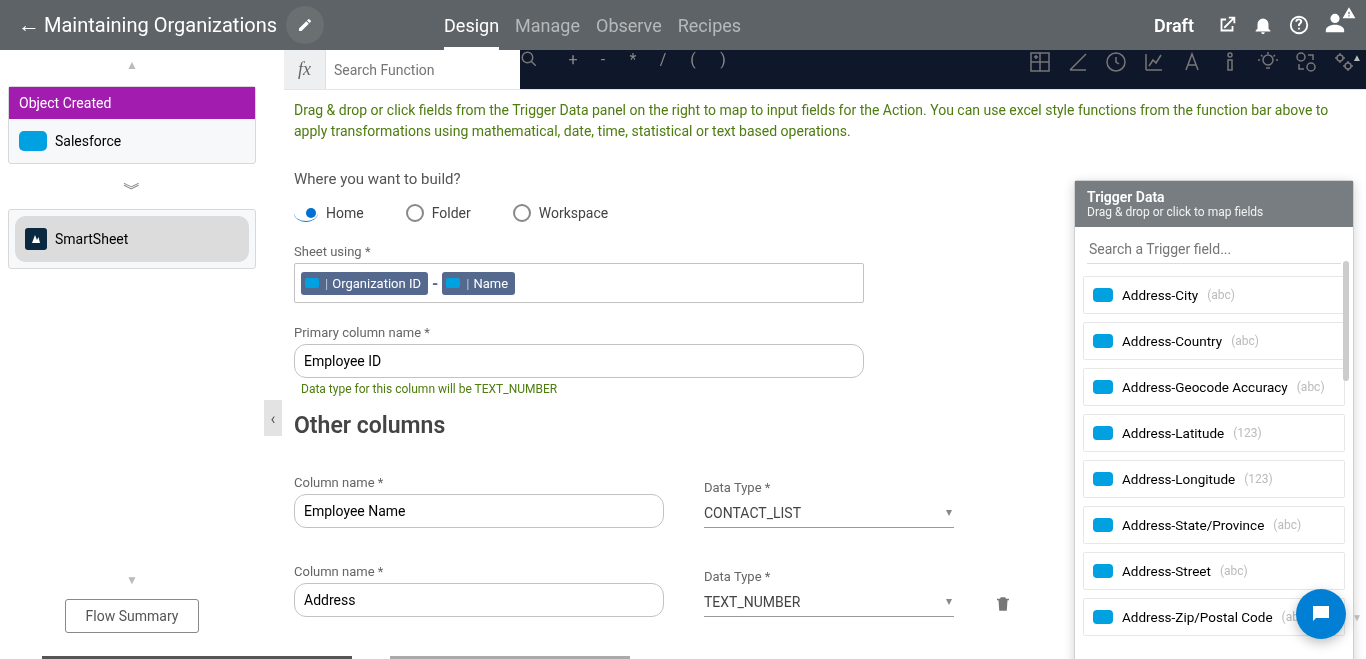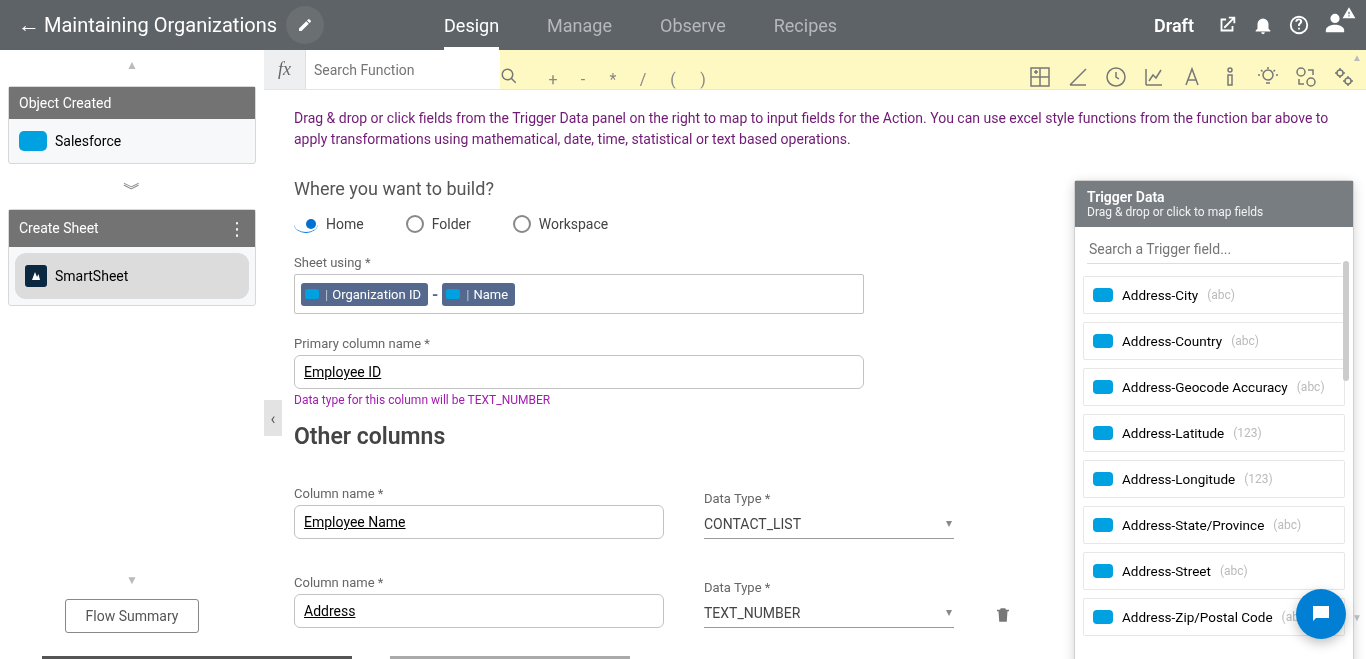--- a/index.html
+++ b/index.html
@@ -2,72 +2,72 @@
 <html><head>
   <meta charset="utf-8">
   <style>
     * { margin: 0; padding: 0; box-sizing: border-box; font-family: -apple-system, BlinkMacSystemFont, "Segoe UI", Roboto, Arial, sans-serif; }
     body { background: #fff; width: 1366px; height: 659px; overflow: hidden; position: relative; }
     
     .topbar { height: 50px; background: #5e6367; display: flex; align-items: center; color: #fff; padding: 0 0 0 18px; }
     .back-arrow { width: 20px; font-size: 22px; cursor: pointer; }
     .title { font-size: 20px; font-weight: 400; margin-left: 6px; }
     .edit-circle { width: 38px; height: 38px; background: rgba(255,255,255,0.08); border-radius: 50%; display:flex; align-items:center; justify-content:center; margin-left:9px; cursor:pointer;}
-    .tabs { display: flex; margin-left: 120px; gap: 48px; height: 100%; align-items:center;}
+    .tabs { display: flex; margin-left: 120px; gap: 16px; height: 100%; align-items:center;}
     .tab { font-size: 18px; color: #b6b9bb; cursor:pointer; position:relative; height:100%; display:flex; align-items:center;}
     .tab.active { color: #fff; }
     .tab.active::after { content:""; position:absolute; bottom:0; left:0; right:0; height:3px; background:#fff;}
     .right-header { margin-left:auto; display:flex; align-items:center; gap:14px; padding-right:20px;}
     .status { font-size:18px; font-weight:600; margin-right:8px;}
     .hicon { width:22px; height:22px; fill:#fff; cursor:pointer;}
     .avatar-wrap { position:relative;}
 
     .body-area { display:flex; height: calc(100% - 50px); }
     
     .sidebar { width: 264px; flex-shrink:0; padding:36px 8px 8px 8px; display:flex; flex-direction:column; position:relative;}
     .scroll-arrow-top { position:absolute; top:8px; left:50%; transform:translateX(-50%); color:#bbb; font-size:12px;}
     .scroll-arrow-bot { position:absolute; bottom:72px; left:50%; transform:translateX(-50%); color:#bbb; font-size:12px;}
     .panel { border:1px solid #d8d8d8; border-radius:3px; margin-bottom:14px; background:#f7f8f9;}
-    .panel-h { background:#737373; color:#fff; padding:8px 10px; font-size:14px; display:flex; align-items:center; justify-content:space-between;}
+    .panel-h { background:#a21caf; color:#fff; padding:8px 10px; font-size:14px; display:flex; align-items:center; justify-content:space-between;}
     .panel-b { padding:12px 10px; display:flex; align-items:center; gap:8px; font-size:14px;}
     .panel-b.selected { background:#dcdcdc; margin:6px; border-radius:11px;}
     .sf-icon { width:28px; height:20px; background:#00a1e0; border-radius:5px; position:relative;}
     .sf-icon::before,.sf-icon::after{content:"";position:absolute;background:#00a1e0;border-radius:50%;}
     .ss-icon { width:22px; height:22px; background:#0b2841; border-radius:3px; display:flex;align-items:center;justify-content:center;}
     .dbl-chev { text-align:center; color:#888; font-size:18px; padding:6px 0 14px; line-height:0.6;}
     .dots { color:#fff; font-size:18px; letter-spacing:-1px;}
     
     .flow-sum { margin-top:auto; margin-bottom:18px; align-self:center; border:1px solid #888; border-radius:3px; padding:8px 20px; font-size:14px; color:#555; cursor:pointer; background:none;}
     
     .collapse-handle { width:18px; height:36px; background:#e3e3e3; display:flex; align-items:center; justify-content:center; color:#555; font-size:16px; cursor:pointer; position:absolute; right:-18px; top:350px;}
 
     .main { flex:1; padding:0; overflow:hidden; position:relative;}
     
-    .fbar { height:40px; border-bottom:1px solid #e5e5e5; display:flex; align-items:flex-end; background:#fef9c3; padding-right:10px;}
+    .fbar { height:40px; border-bottom:1px solid #e5e5e5; display:flex; align-items:flex-start; background:#0f172a; padding-right:10px;margin-left:20px;}
     .fx { width:42px; background:#eeeff0; height:100%; display:flex;align-items:center;justify-content:center; font-style:italic; font-family:serif; font-size:18px; color:#666; border-right:1px solid #e0e0e0;}
     .fsearch { flex:0 0 176px; height:100%; border:none; padding:0 8px; font-size:14px; outline:none; border-right:0;}
     .fsearch-ic { width:30px; color:#777; font-size:16px; }
     .ops { display:flex; gap:0; margin-left:8px;}
     .op { width:30px; text-align:center; color:#888; font-size:16px; cursor:pointer;}
     .ftools { margin-left:auto; display:flex; gap:14px;}
     .ft { width:24px;height:24px; color:#777; cursor:pointer;}
     
     .content { padding:10px 30px 0 30px; height:calc(100% - 40px); overflow-y:auto;}
-    .help { font-size:14px; color:#701a75; line-height:1.5;margin-top:8px;}
-    .qlabel { font-size:18px; color:#555; margin-top:28px; margin-bottom:16px;}
+    .help { font-size:14px; color:#4d7c0f; line-height:1.5;}
+    .qlabel { font-size:15px; color:#555; margin-top:28px; margin-bottom:16px;}
     .radios { display:flex; gap:42px;}
     .radio { display:flex; align-items:center; gap:8px; font-size:14px; color:#444; cursor:pointer;}
     .rc { width:18px; height:18px; border:2px solid #888; border-radius:50%; display:flex; align-items:center; justify-content:center;}
     .rc.sel { border-color:#0070d2;}
     .rc.sel::after { content:""; width:10px;height:10px;border-radius:50%;background:#0070d2;}
     
     .field { margin-top:22px;}
     .flab { font-size:13px; color:#666; margin-bottom:4px;}
-    .fhint { font-size:12px; color:#a21caf; margin-top:4px;}
-    .input { width:570px; border:1px solid #c2c2c2; border-radius:6px; padding:8px 9px; font-size:14px;text-decoration:underline;}
+    .fhint { font-size:12px; color:#4d7c0f; margin-top:4px;margin-left:7px;}
+    .input { width:570px; border:1px solid #c2c2c2; border-radius:12px; padding:8px 9px; font-size:14px;}
     .tag-input { width:570px; border:1px solid #c2c2c2; border-radius:2px; padding:4px 6px; display:flex; align-items:center; gap:4px; min-height:40px;}
     .tag { background:#54698d; color:#fff; border-radius:3px; padding:4px 7px 4px 4px; font-size:13px; display:inline-flex; align-items:center; gap:2px;}
     .tag .tg-ic { width:14px;height:10px;background:#00a1e0;border-radius:2px; margin-right:2px;}
     .tag .pipe{opacity:.6;margin:0 2px;}
     .dash { color:#54698d; font-weight:bold;}
     
     .sectitle { font-size:23px; font-weight:600; color:#444; margin-top:16px;}
     
     .colrow { display:flex; gap:40px; align-items:flex-end; margin-top:36px;}
     .cin { width:370px;}
@@ -145,24 +145,20 @@
       <div class="panel-h">
           <span>Object Created</span>
         </div>
       <div class="panel-b">
         <span class="sf-icon"></span>
         <span>Salesforce</span>
       </div>
     </div>
     <div class="dbl-chev">︾</div>
     <div class="panel">
-      <div class="panel-h">
-        <span>Create Sheet</span>
-        <span class="dots">⋮</span>
-      </div>
       <div class="panel-b selected">
         <span class="ss-icon">
             <svg width="12" height="12" viewBox="0 0 24 24" fill="#fff">
               <path d="M4 20l6-16 4 10 3-6 3 12H4z"></path>
             </svg>
           </span>
         <span>SmartSheet</span>
       </div>
     </div>
     <span class="scroll-arrow-bot">▼</span>

